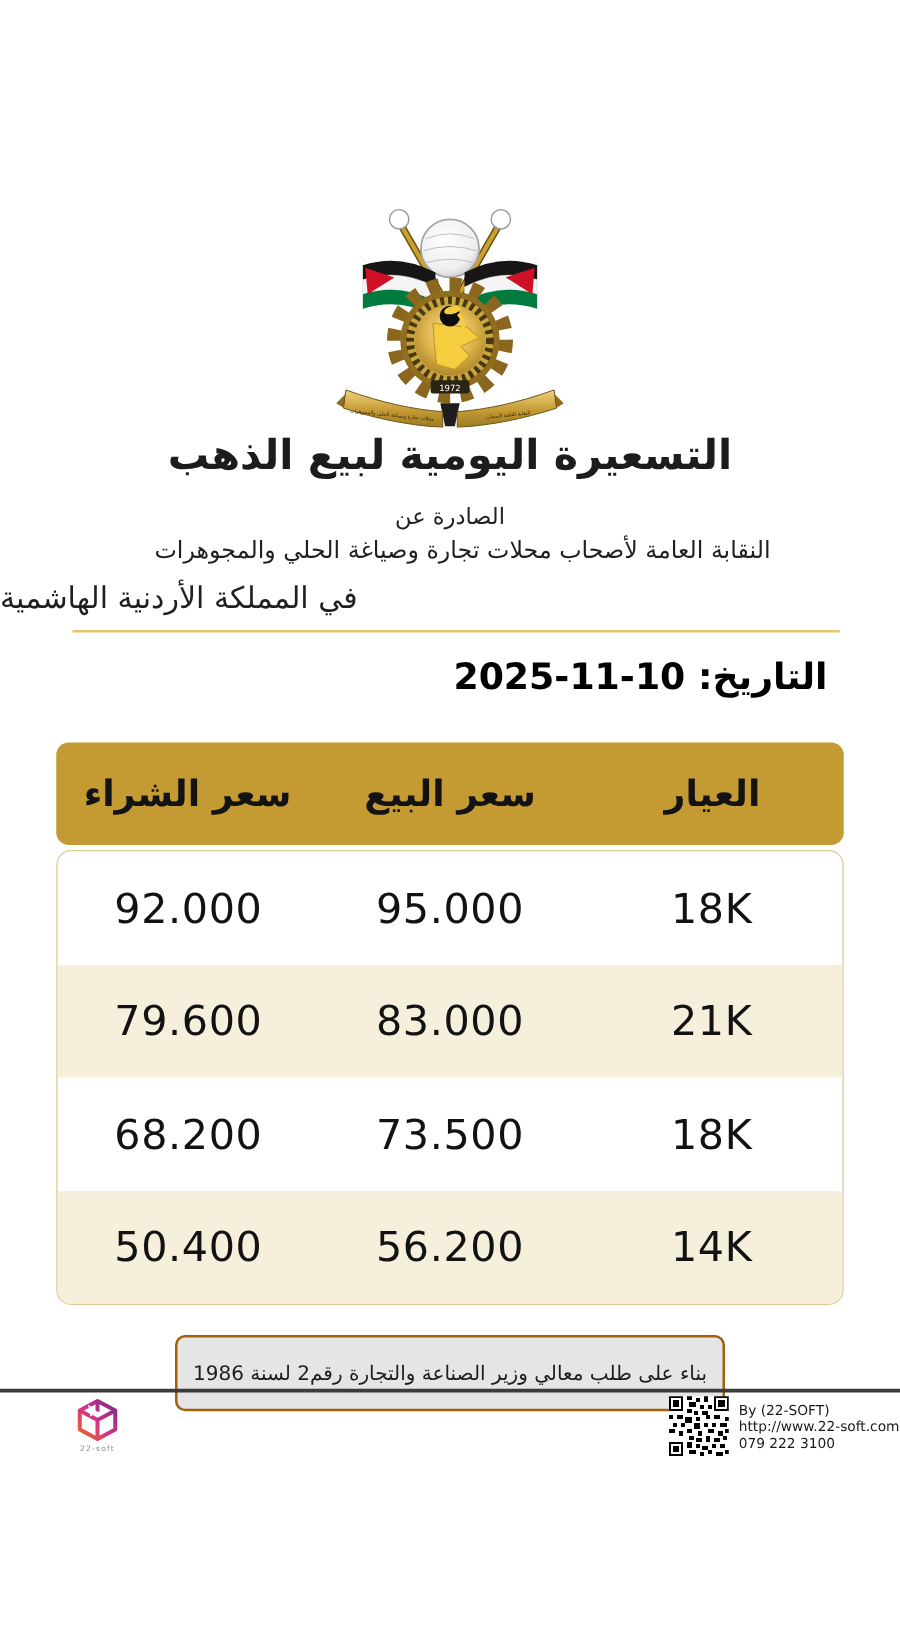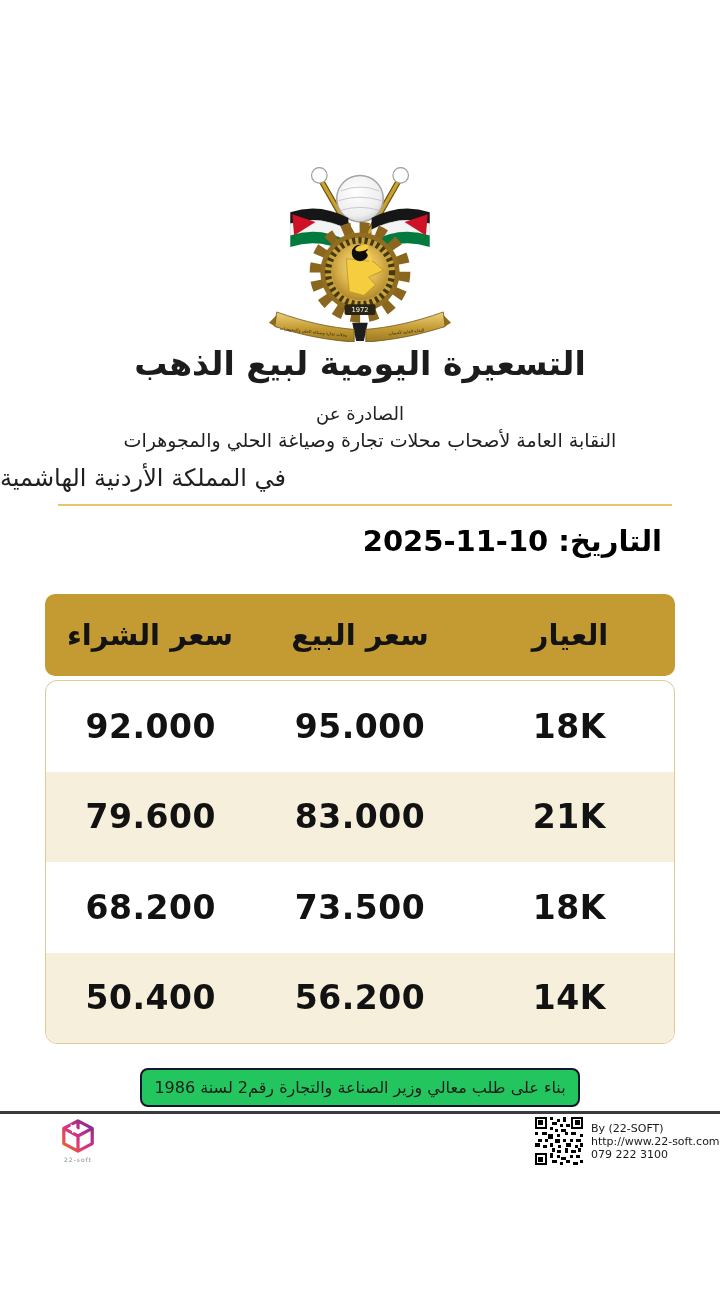--- a/index.html
+++ b/index.html
@@ -58,30 +58,30 @@
     position:absolute; top:668px; left:45px; width:630px; height:364px;
     border:1px solid #dfca94; border-radius:12px; overflow:hidden;
     background:#fff;
   }
   .trow {
     height:90.5px; display:grid; grid-template-columns:1fr 1fr 1fr;
     direction:rtl; align-items:center;
   }
   .trow.beige { background:#f5efdc; }
   .trow .cell {
-    text-align:center; font-size:33px; font-weight:bold; color:#121212;
+    text-align:center; font-size:33px; font-weight:normal; color:#121212;
     letter-spacing:0.5px;
   }
 
   
   .note-wrap { position:absolute; top:1056px; left:0; width:720px; text-align:center; }
   .note {
     display:inline-block; direction:rtl; white-space:nowrap;
-    border:2px solid #0f172a; border-radius:8px;
-    font-size:16px; color:#1d1d1d; padding:8px 12px; background:#22c55e;
+    border:2px solid #a16207; border-radius:8px;
+    font-size:16px; color:#1d1d1d; padding:19px 12px; background:#e5e5e5;
   }
 
   
   .footer-rule {
     position:absolute; top:1099px; left:0; width:720px; height:3px;
     background:#3b3b3b;
   }
   .soft-logo { position:absolute; left:55px; top:1106px; width:46px; height:48px; text-align:center; }
   .soft-logo .caption { font-size:6px; color:#8a8a8a; letter-spacing:1px; margin-top:-2px; }
   .qr { position:absolute; left:535px; top:1105px; width:48px; height:48px; }

